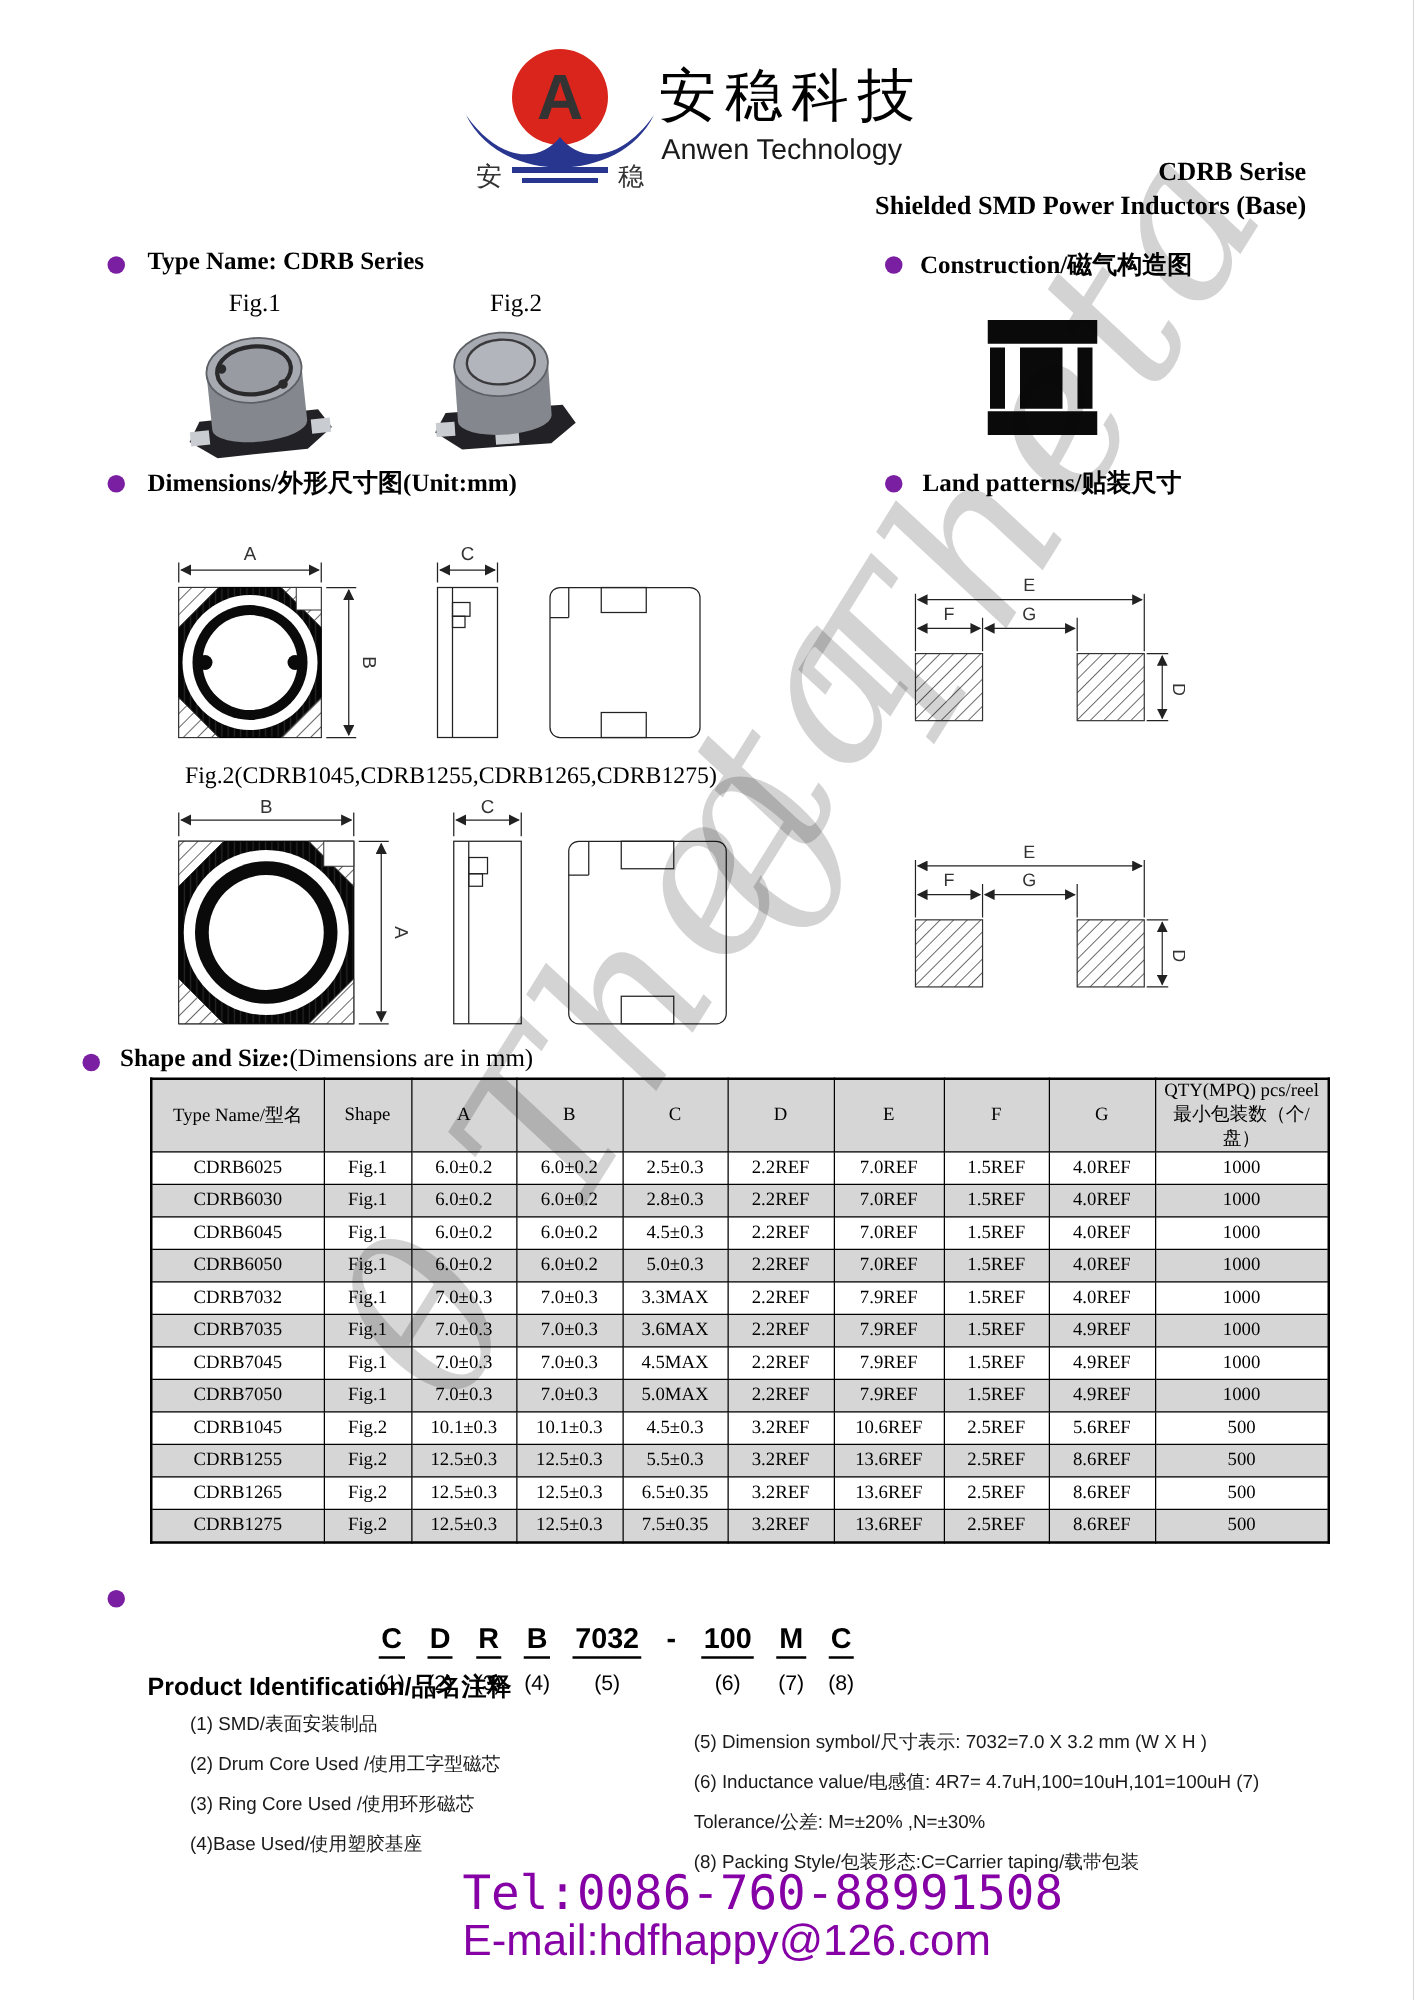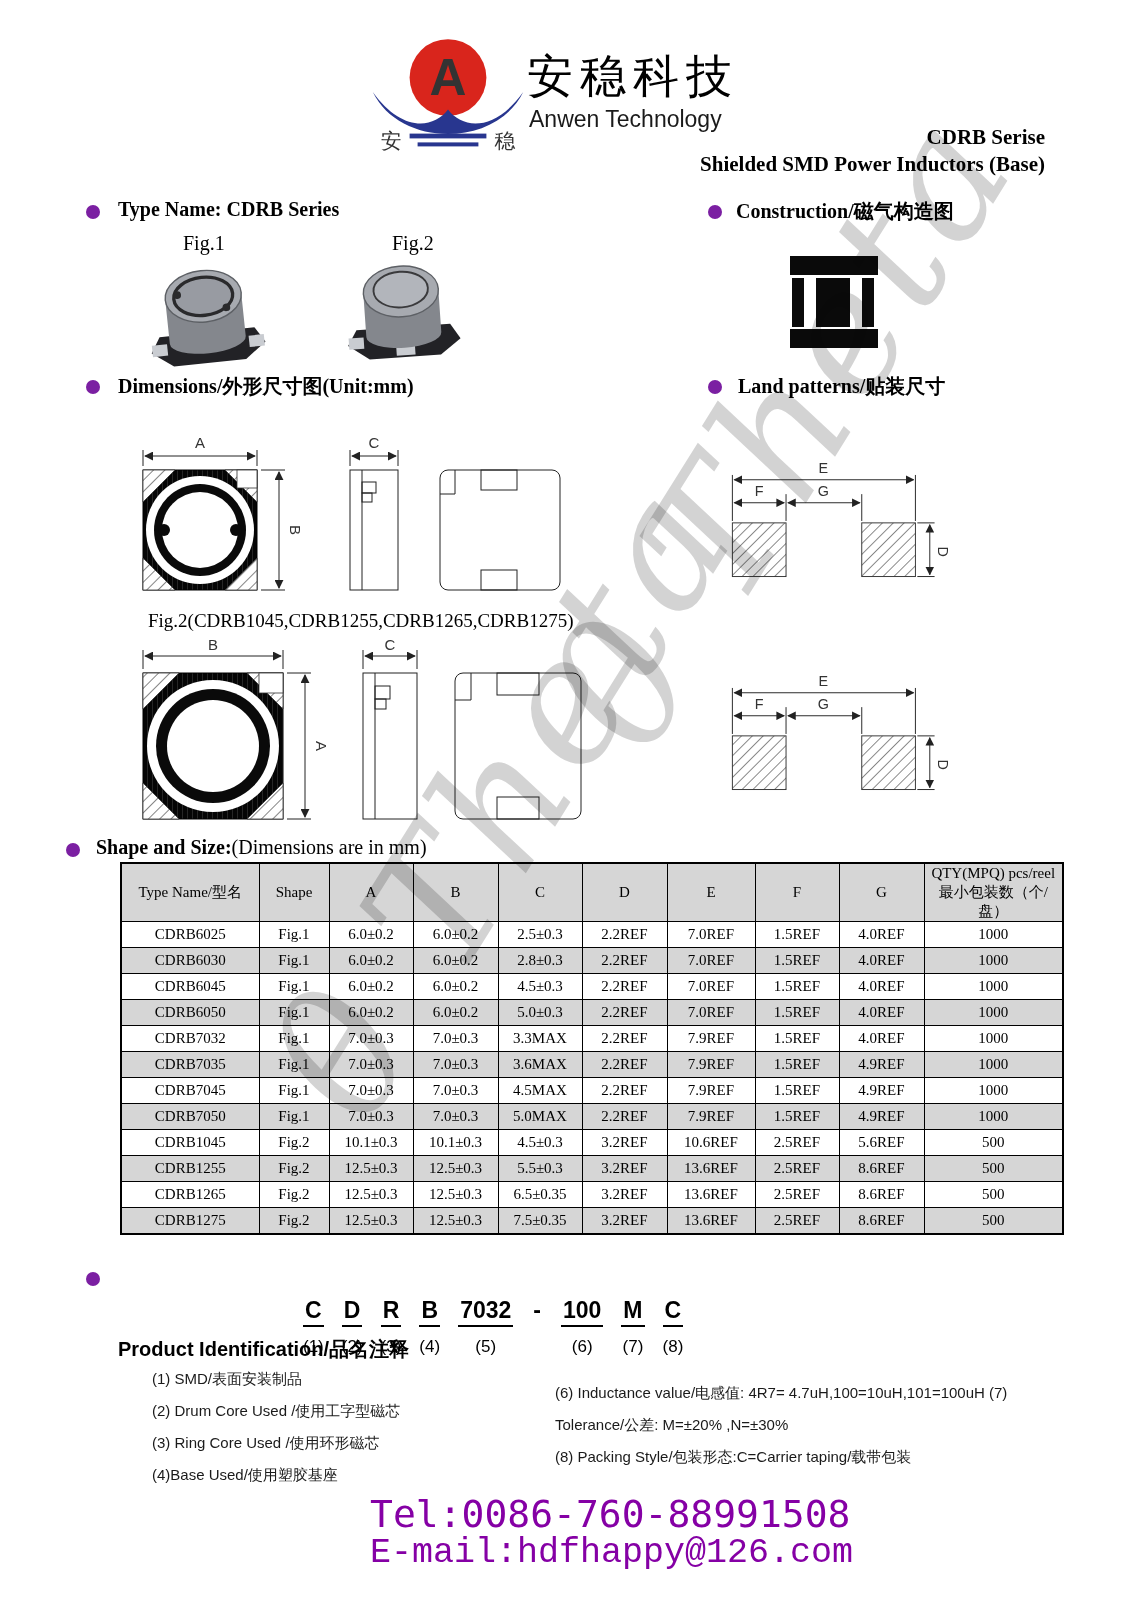--- a/index.html
+++ b/index.html
@@ -41,21 +41,21 @@
   
   .pn-row { display:flex; gap:18px; align-items:flex-start; font-family:"Liberation Sans", sans-serif; }
   .pn-col { display:flex; flex-direction:column; align-items:center; }
   .pn-t { font-size:23px; font-weight:bold; color:#000; padding:0 2px 1px 2px; }
   .pn-t.u { border-bottom:2.5px solid #000; }
   .pn-p { font-size:17px; margin-top:10px; color:#000; }
 
   .note-line { font-family:"Liberation Sans", sans-serif; font-size:15px; color:#1a1a1a; height:32px; }
 
   .tel   { font-family:"DejaVu Sans Mono", monospace; font-size:38px; color:#8500A5; }
-  .email { font-family:Liberation Mono, monospace; font-size:35px; color:#8500A5; }
+  .email { font-family:Liberation Sans, sans-serif; font-size:35px; color:#8500A5; }
 
   svg text { font-family:"Liberation Sans", sans-serif; fill:#333; }
 </style>
 </head>
 <body>
 
 <svg width="0" height="0" style="position:absolute" aria-hidden="true">
   <defs>
     <pattern id="hatch" width="8" height="8" patternUnits="userSpaceOnUse" patternTransform="rotate(45)">
       <rect width="8" height="8" fill="#ffffff"></rect>
@@ -477,20 +477,21 @@
       </div>
     </div>
 
   <div class="abs z" style="left:152px;top:1370px">
       <div class="note-line">(1) SMD/表面安装制品</div>
       <div class="note-line">(2) Drum Core Used /使用工字型磁芯</div>
       <div class="note-line">(3) Ring Core Used /使用环形磁芯</div>
       <div class="note-line">(4)Base Used/使用塑胶基座</div>
     </div>
   <div class="abs z" style="left:555px;top:1384px">
+      <div class="note-line">(5) Dimension symbol/尺寸表示: 7032=7.0 X 3.2 mm (W X H )</div>
       <div class="note-line">(6) Inductance value/电感值: 4R7= 4.7uH,100=10uH,101=100uH (7)</div>
       <div class="note-line">Tolerance/公差: M=±20% ,N=±30%</div>
       <div class="note-line">(8) Packing Style/包装形态:C=Carrier taping/载带包装</div>
     </div>
 
   <div class="abs z tel" style="left:370px;top:1492px">Tel:0086-760-88991508</div>
   <div class="abs z email" style="left:370px;top:1533px">E-mail:hdfhappy@126.com</div>
 
 </div>
 

